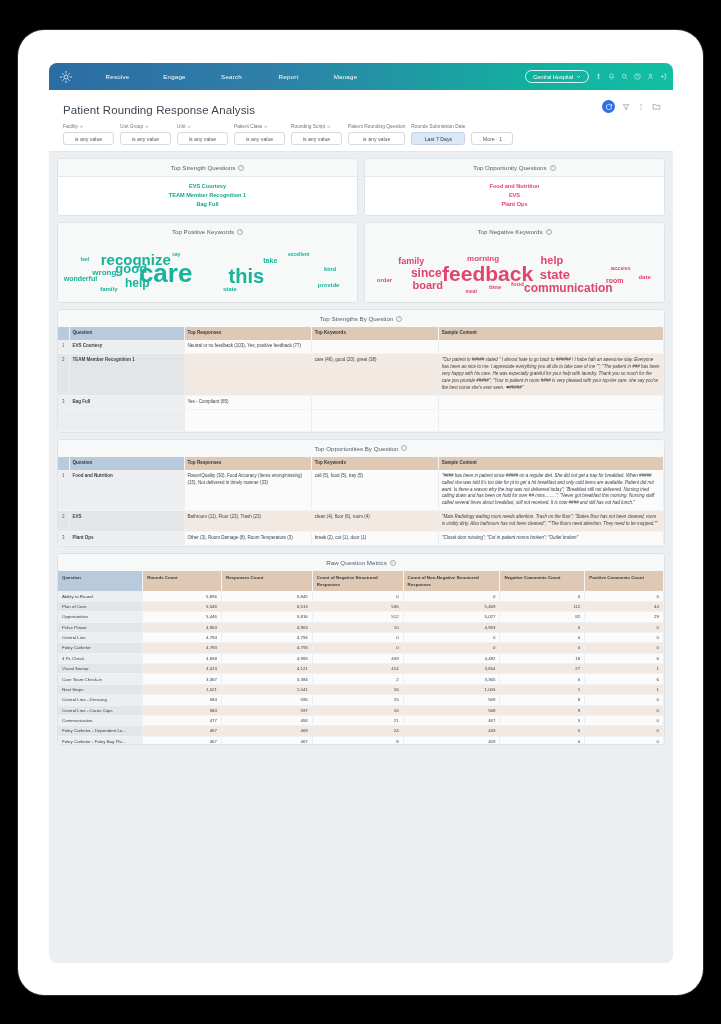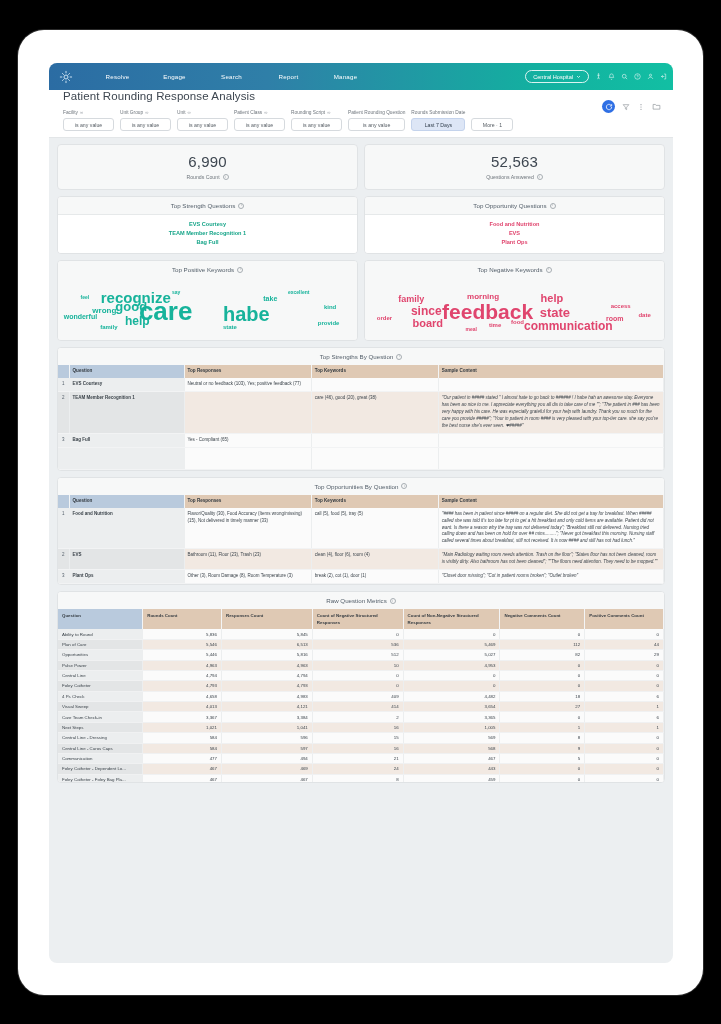--- a/index.html
+++ b/index.html
@@ -58,21 +58,21 @@
     padding: 0 7px;
     display: flex; align-items: center; gap: 3px;
     color: #fff; font-size: 5.6px;
   }
   .nav-ic { color: #ffffff; display: flex; align-items: center; }
   .nav-ic svg { display: block; }
 
   
   .pagehead {
     background: #fff;
-    padding: 0 14px 6px 14px;
+    padding: 14px 14px 6px 14px;
     position: relative;
     border-bottom: 1px solid #e3e6e8;
   }
   .page-title { font-size: 11.5px; color: #3d4650; font-weight: 400; letter-spacing: .1px; }
   .head-actions {
     position: absolute; right: 12px; top: 10px;
     display: flex; align-items: center; gap: 7px;
   }
   .refresh-btn {
     width: 13px; height: 13px; border-radius: 50%;
@@ -332,36 +332,20 @@
         </div>
         <div class="filter">
           <div class="filter-label">&nbsp;</div>
           <div class="filter-box more">More · 1</div>
         </div>
       </div>
     </div>
 
     <div class="body">
 
-      <div class="row">
-        <div class="card kpi">
-          <div class="kpi-val">6,990</div>
-          <div class="kpi-lbl">
-            <span>Rounds Count</span>
-            <i class="info">i</i>
-          </div>
-        </div>
-        <div class="card kpi">
-          <div class="kpi-val">52,563</div>
-          <div class="kpi-lbl">
-            <span>Questions Answered</span>
-            <i class="info">i</i>
-          </div>
-        </div>
-      </div>
 
 
       <div class="row">
         <div class="card">
           <div class="card-title sep">
             <span>Top Strength Questions</span>
             <i class="info">i</i>
           </div>
           <div class="qlist">
             <div class="qitem pos">EVS Courtesy</div>
@@ -383,21 +367,21 @@
       </div>
 
       <div class="row">
         <div class="card">
           <div class="card-title">
             <span>Top Positive Keywords</span>
             <i class="info">i</i>
           </div>
           <div class="cloud pos" id="cloud-pos">
               <span style="font-size: 26px; left: 36%; top: 54%;">care</span>
-              <span style="font-size: 20px; left: 63%; top: 58%;">habe</span>
+              <span style="font-size: 20px; left: 63%; top: 58%;">this</span>
               <span style="font-size: 13px; left: 24.5%; top: 45%;">good</span>
               <span style="font-size: 12px; left: 26.5%; top: 70%;">help</span>
               <span style="font-size: 15px; left: 26%; top: 31%;">recognize</span>
               <span style="font-size: 8px; left: 15.5%; top: 53%;">wrong</span>
               <span style="font-size: 7px; left: 7.5%; top: 62%;">wonderful</span>
               <span style="font-size: 7px; left: 71%; top: 32%;">take</span>
               <span style="font-size: 6px; left: 17%; top: 79%;">family</span>
               <span style="font-size: 6px; left: 57.5%; top: 79%;">state</span>
               <span style="font-size: 6px; left: 90.5%; top: 72%;">provide</span>
               <span style="font-size: 6px; left: 91%; top: 46%;">kind</span>

